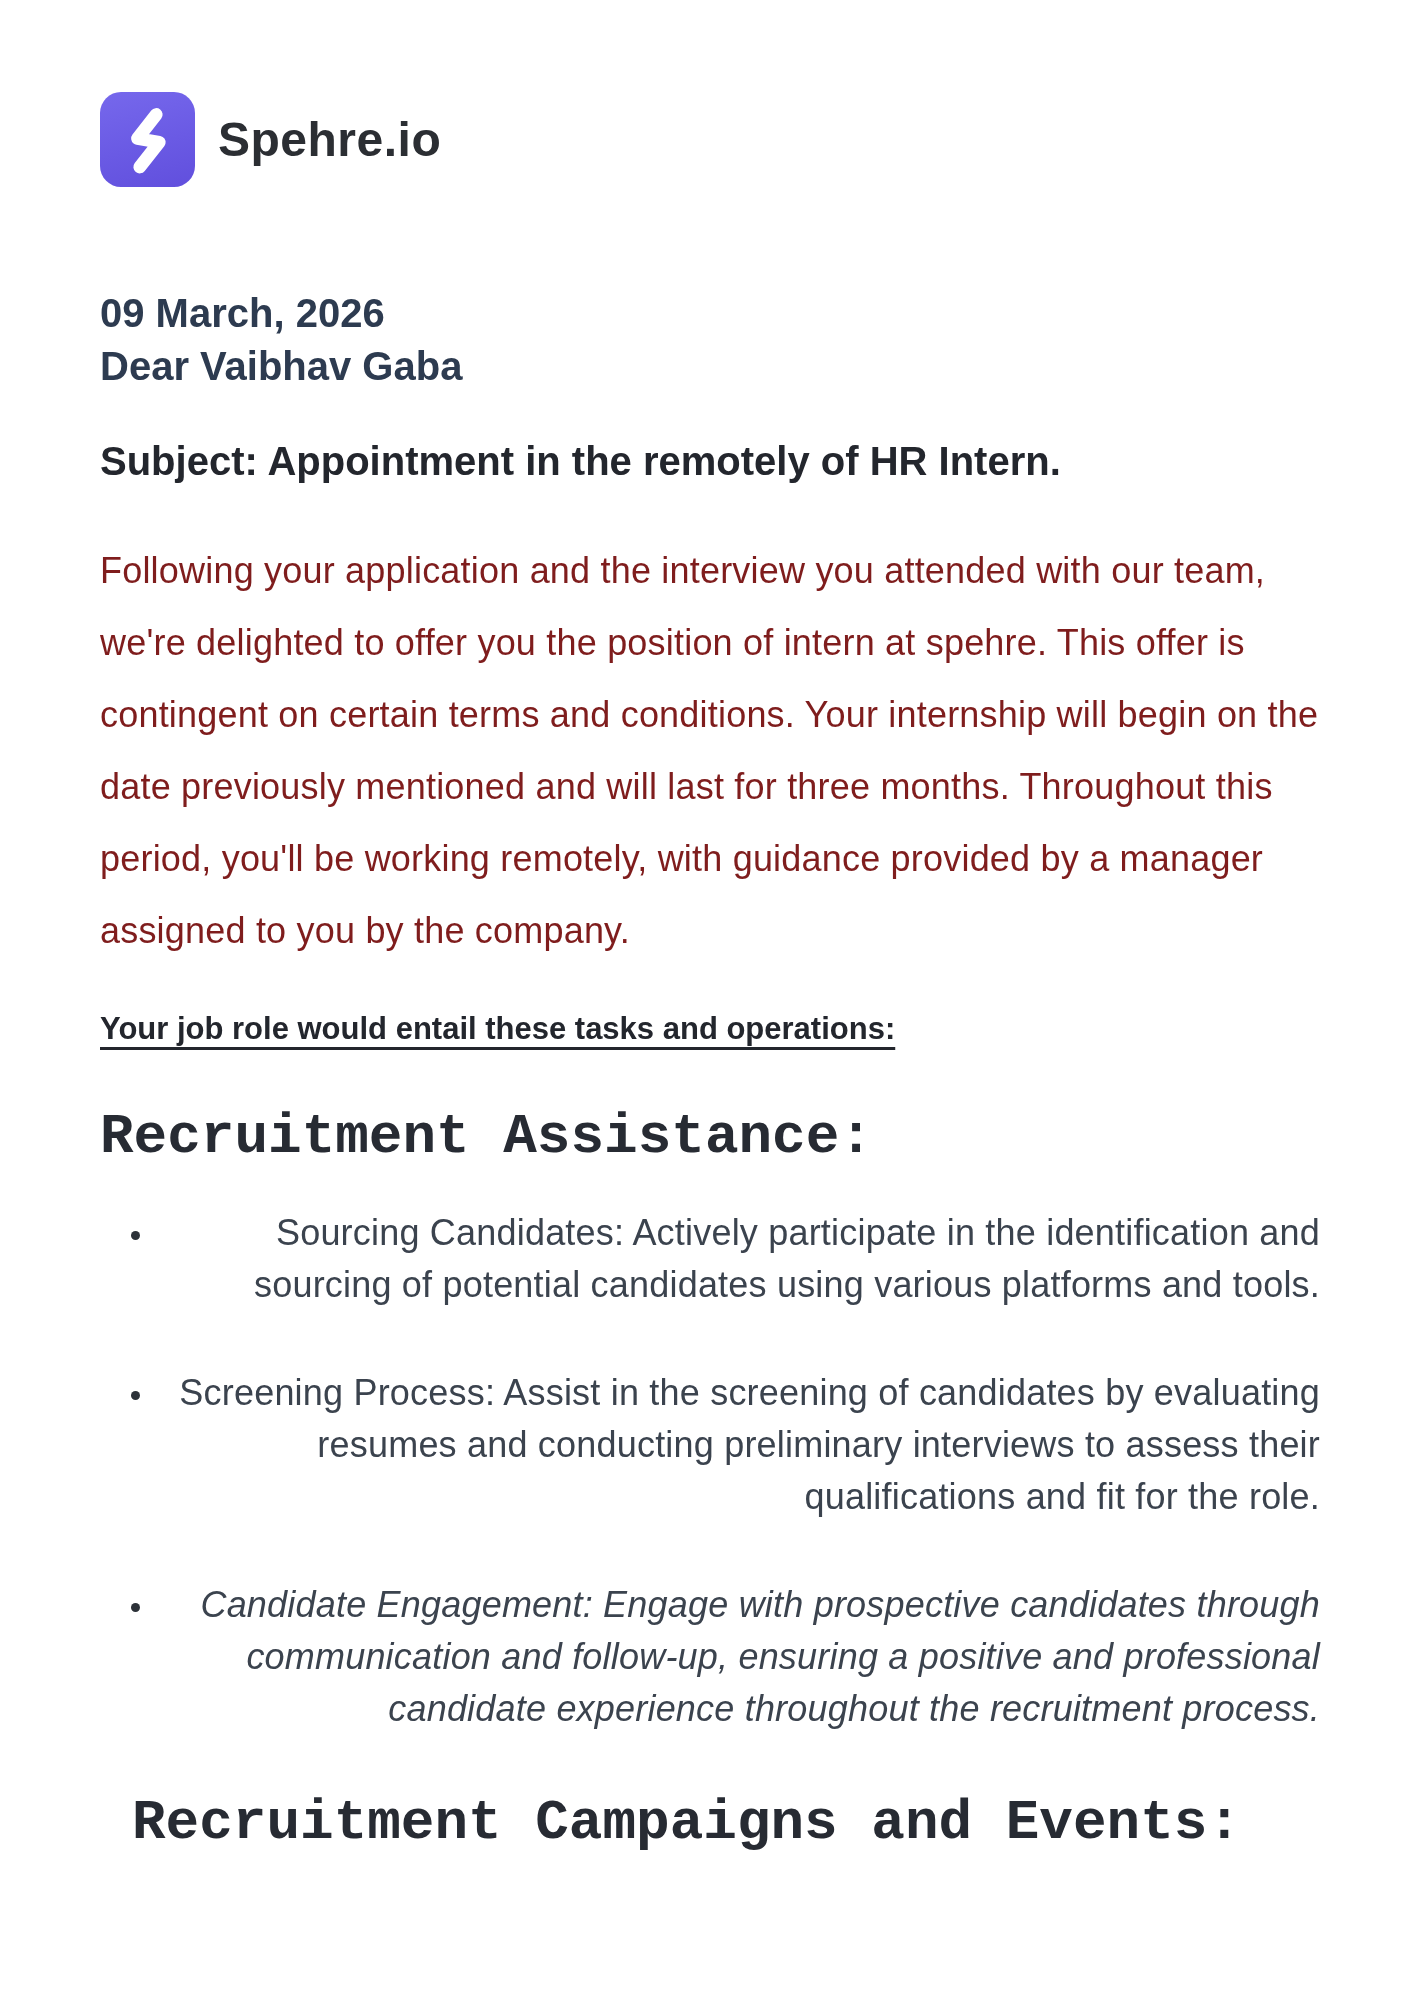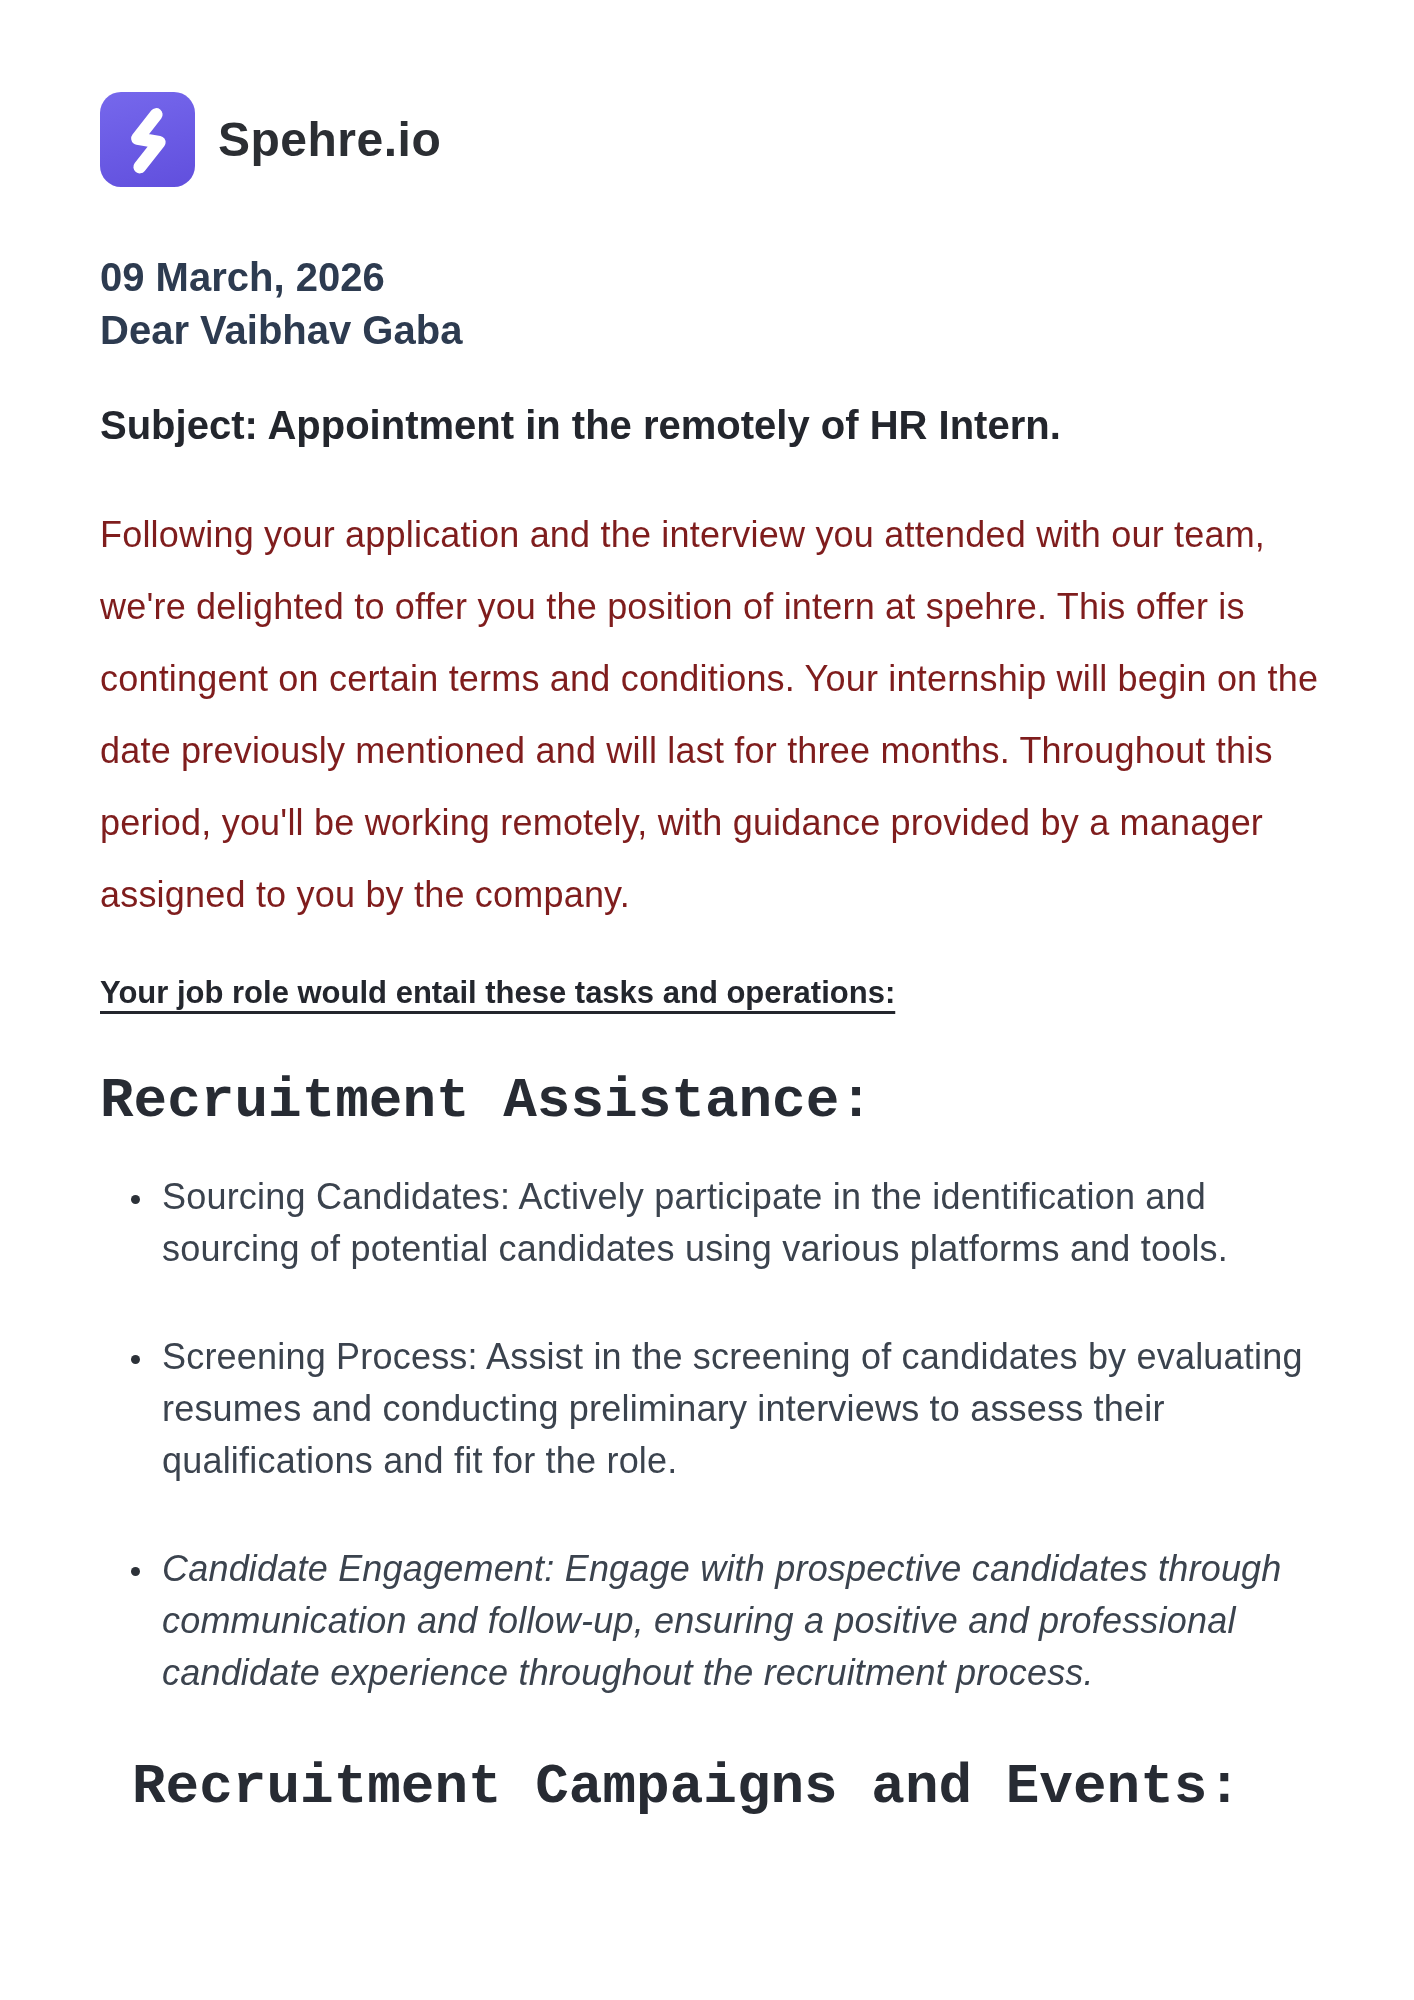--- a/index.html
+++ b/index.html
@@ -41,21 +41,21 @@
   .logo-mark svg { width: 72px; height: 72px; display: block; }
   .brand-name {
     font-size: 48px;
     font-weight: bold;
     color: #2b2e33;
     letter-spacing: 0.5px;
   }
 
   
   .date-block {
-    margin-top: 64px;
+    margin-top: 100px;
     font-size: 40px;
     font-weight: bold;
     color: #2d3b50;
     line-height: 53px;
   }
   .greeting {
     font-size: 40px;
     font-weight: bold;
     color: #2d3b50;
     line-height: 53px;
@@ -89,20 +89,21 @@
     font-size: 56px;
     font-weight: bold;
     color: #272b33;
     line-height: 52px;
     font-family: Liberation Mono, monospace;
   }
   ul.task-list {
     margin-top: 44px;
     padding-left: 56px;
     list-style: disc;
+    text-align: right;
   }
   ul.task-list li {
     font-size: 36px;
     color: #3b434e;
     line-height: 52px;
     letter-spacing: 0.2px;
     margin-bottom: 56px;
     padding-left: 6px;
   }
   ul.task-list li:last-child { margin-bottom: 12px; font-style: italic; }

